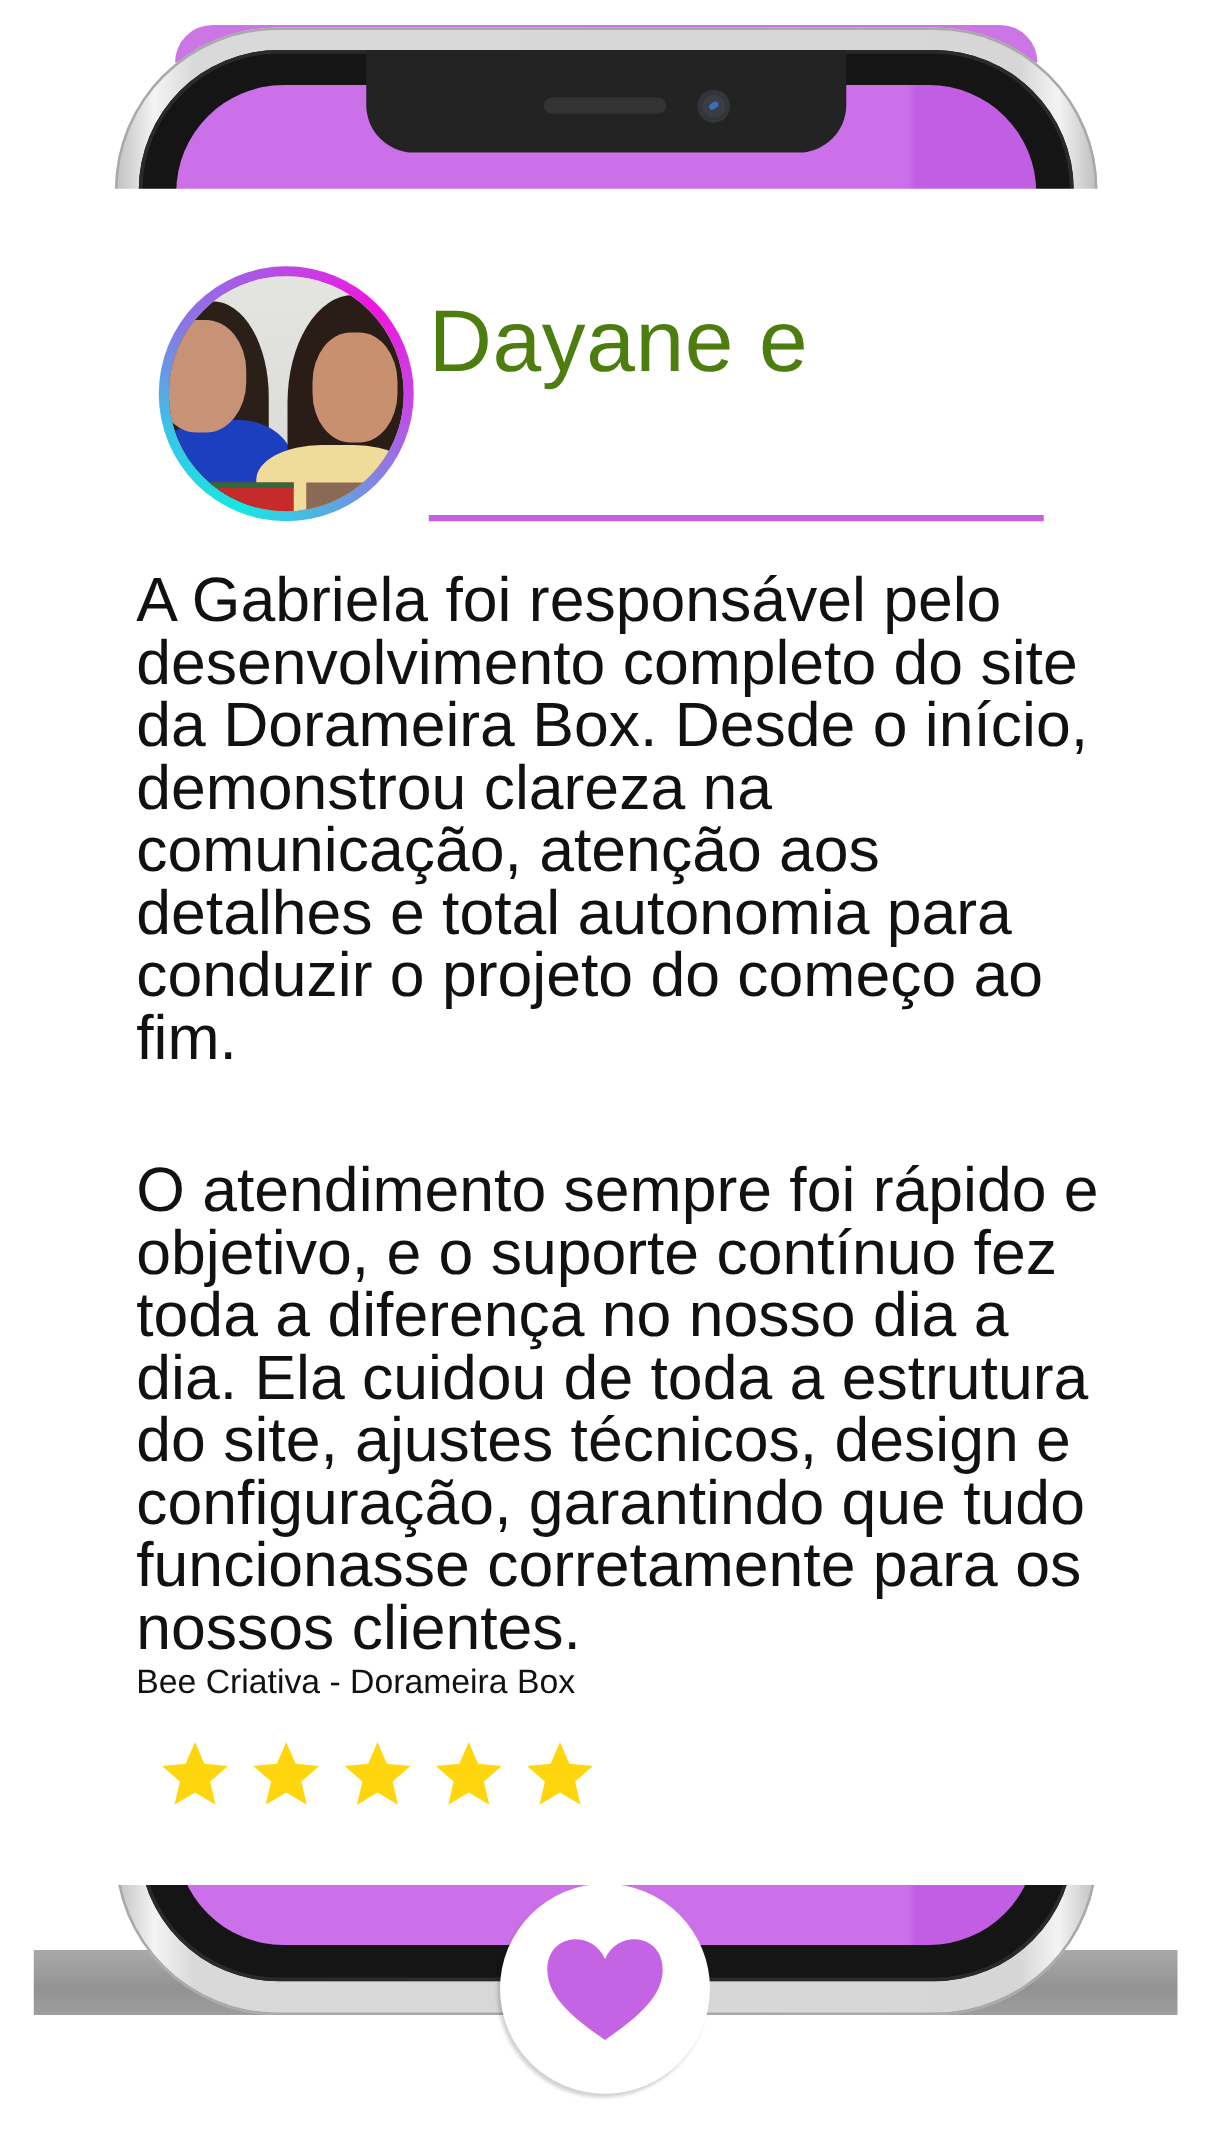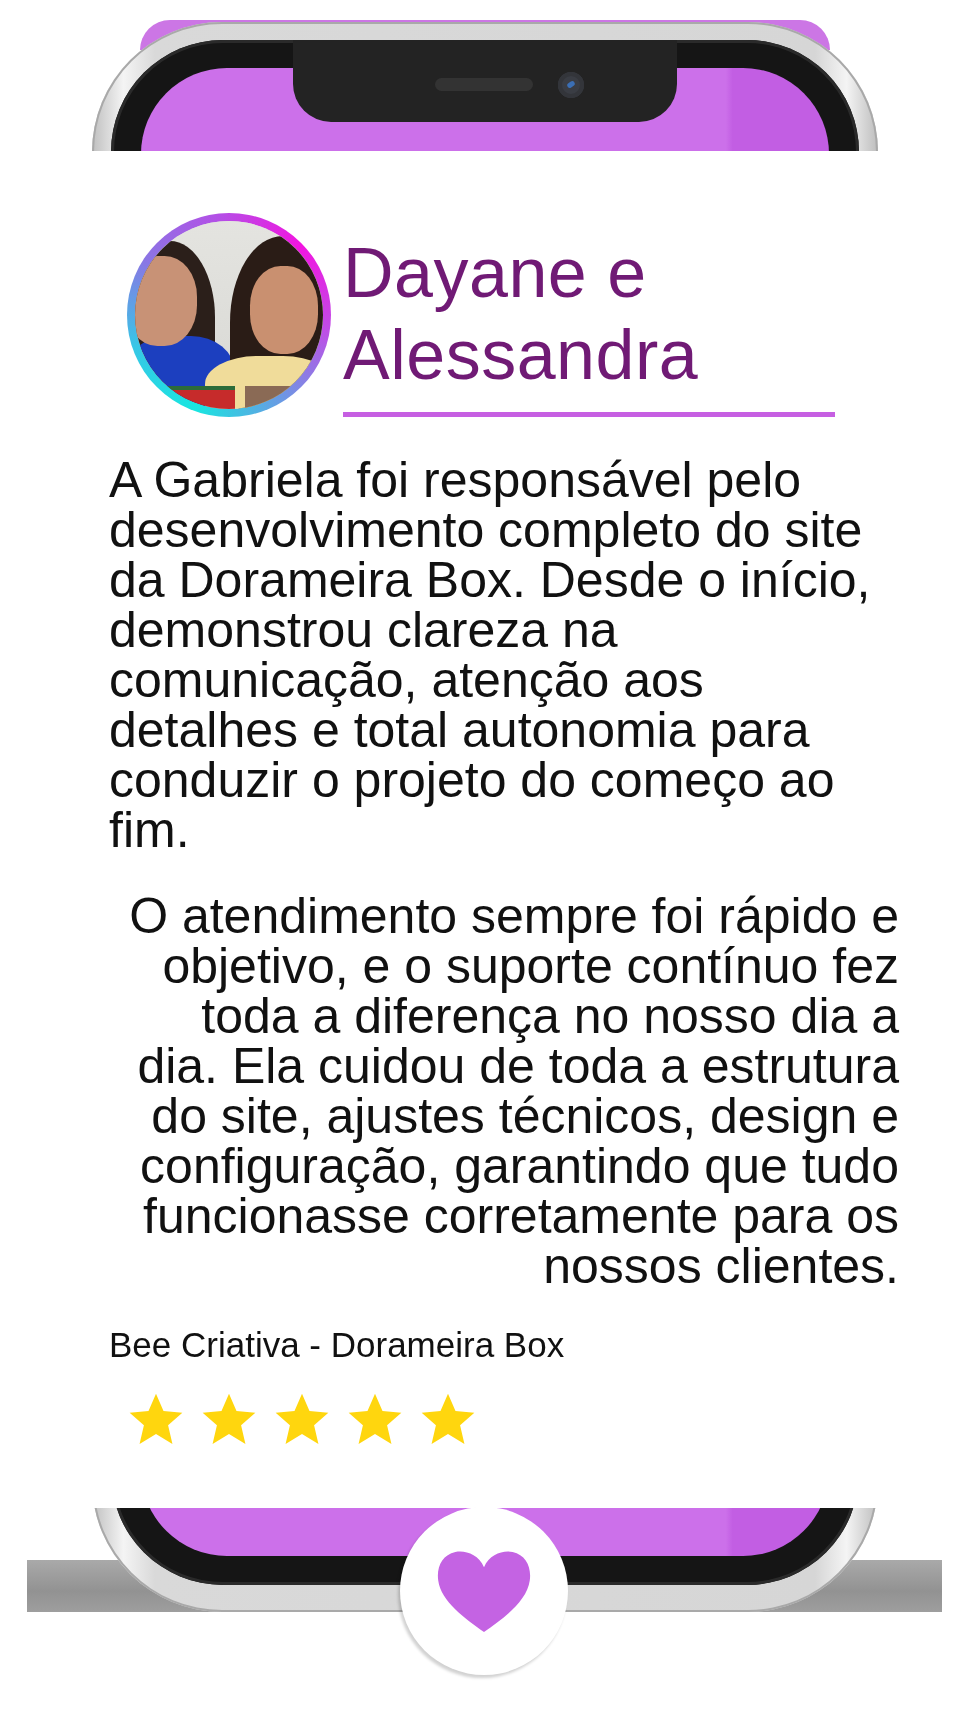--- a/index.html
+++ b/index.html
@@ -74,37 +74,37 @@
   .avatar-photo .p1-face { position:absolute; left:-10px; top:35px; width:72px; height:90px; border-radius:45%; background:#c89276; }
   .avatar-photo .p1-shirt { position:absolute; left:-10px; top:115px; width:110px; height:90px; border-radius:40% 40% 0 0; background:#1c3fbf; }
   .avatar-photo .p2-hair { position:absolute; left:95px; top:15px; width:110px; height:180px; border-radius:48% 48% 20% 20%; background:#2a1c16; }
   .avatar-photo .p2-face { position:absolute; left:115px; top:45px; width:68px; height:88px; border-radius:45%; background:#c99070; }
   .avatar-photo .p2-shirt { position:absolute; left:70px; top:135px; width:130px; height:70px; border-radius:40% 40% 0 0; background:#f0dc9a; }
   .avatar-photo .box1 { position:absolute; left:30px; top:165px; width:70px; height:30px; background:#c62b2b; border-top:4px solid #2c6b3a; }
   .avatar-photo .box2 { position:absolute; left:110px; top:165px; width:50px; height:30px; background:#8a6a55; }
 
   .name {
     position: absolute; left: 343px; top: 232px; width: 500px;
-    font-size: 70px; line-height: 82px; color: #701a75;
+    font-size: 70px; line-height: 82px; color: #4d7c0f;
     font-weight: 400; letter-spacing: 0.5px;
   }
   .name span { display: block; }
   .divider {
     position: absolute; left: 343px; top: 412px; width: 492px; height: 5px;
     background: #c65fe2;
   }
   .testimonial {
     position: absolute; left: 109px; top: 455px; width: 790px;
     font-size: 50px; line-height: 50px; color: #111111;
   }
   .testimonial p { margin: 0; }
-  .testimonial p + p { margin-top: 36px; text-align: right; }
+  .testimonial p + p { margin-top: 72px; }
   .source {
     position: absolute; left: 109px; top: 1320px; width: 760px;
-    font-size: 35px; line-height: 50px; color: #111111;
+    font-size: 27px; line-height: 50px; color: #111111;
   }
   .stars {
     position: absolute; left: 127px; top: 1390px; height: 60px;
     display: flex; gap: 15px;
   }
   .star { width: 58px; height: 58px; display: block; }
   .star svg { width: 58px; height: 58px; display: block; }
 
   
   .heart-button {
@@ -138,21 +138,20 @@
     <div class="p2-hair"></div>
     <div class="p2-shirt"></div>
     <div class="p2-face"></div>
     <div class="box1"></div>
     <div class="box2"></div>
   </div>
 </div>
 
 <div class="name">
   <span>Dayane e</span>
-  <span>Alessandra</span>
 </div>
 <div class="divider"></div>
 
 <div class="testimonial">
   <p>A Gabriela foi responsável pelo desenvolvimento completo do site da Dorameira Box. Desde o início, demonstrou clareza na comunicação, atenção aos detalhes e total autonomia para conduzir o projeto do começo ao fim.</p>
   <p>O atendimento sempre foi rápido e objetivo, e o suporte contínuo fez toda a diferença no nosso dia a dia. Ela cuidou de toda a estrutura do site, ajustes técnicos, design e configuração, garantindo que tudo funcionasse corretamente para os nossos clientes.</p>
 </div>
 
 <div class="source">Bee Criativa - Dorameira Box</div>
 

